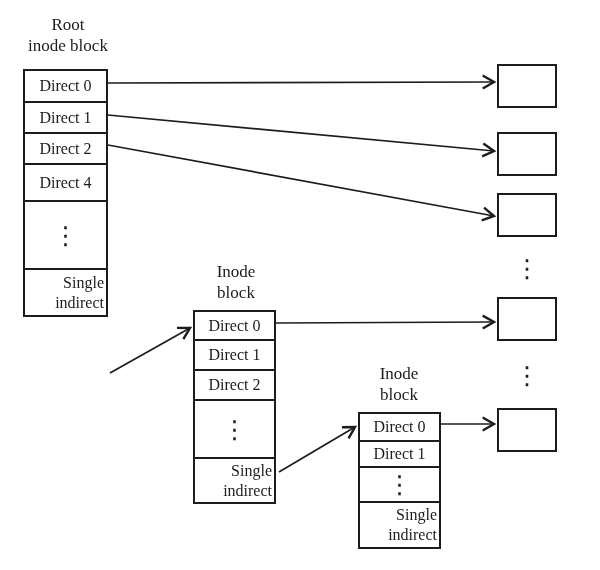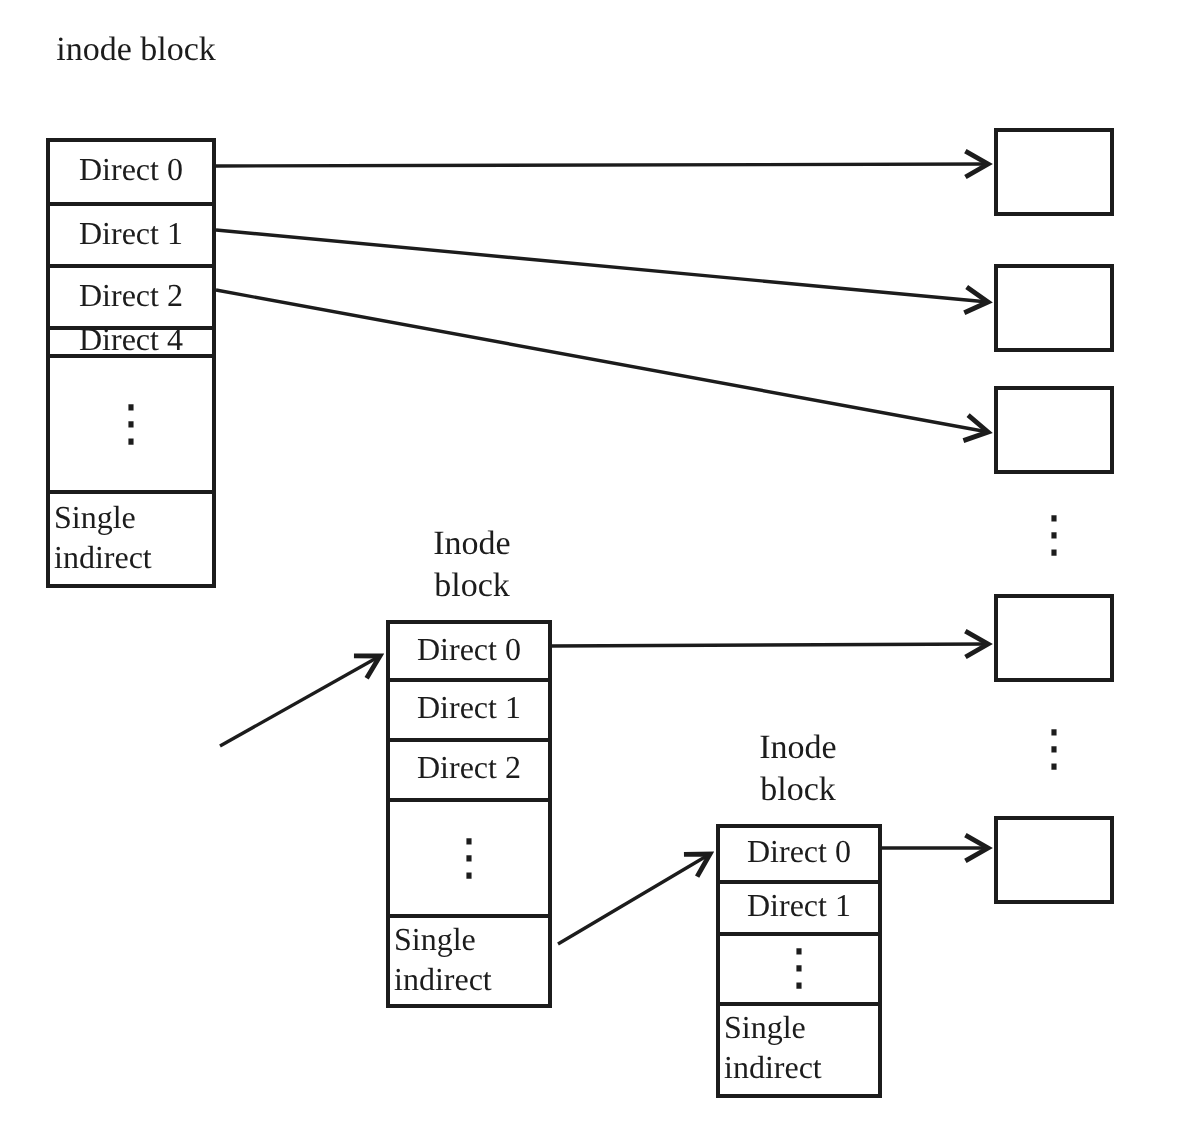--- a/index.html
+++ b/index.html
@@ -32,21 +32,21 @@
     position:absolute;
     border:2px solid var(--line);
     background:var(--bg);
     display:flex;
     flex-direction:column;
   }
   .row{
     display:flex;
     align-items:center;
     justify-content:center;
-    text-align:left;
+    text-align:right;
     font-size:16px;
     line-height:1.22;
     border-top:2px solid var(--line);
     padding:4px 2px;
   }
   .row:first-child{border-top:none;}
   .ellipsis-cell{
     font-size:25px;
     line-height:1;
   }
@@ -63,21 +63,21 @@
     line-height:1;
     color:var(--text);
   }
 
   
   .root-block{left:23px;top:69px;width:85px;}
   .root-block .r0{height:30px;}
   .root-block .r1{height:31px;}
   .root-block .r2{height:31px;}
   .root-block .r3{height:31px;}
-  .root-block .r4{height:14px;}
+  .root-block .r4{height:37px;}
   .root-block .r5{height:30px;}
   .root-block .r6{height:68px;}
   .root-block .r7{height:29px;}
   .root-block .r8{height:47px;}
 
   
   .mid-block{left:193px;top:310px;width:83px;}
   .mid-block .r0{height:27px;}
   .mid-block .r1{height:30px;}
   .mid-block .r2{height:30px;}
@@ -118,20 +118,21 @@
       <line x1="108" y1="115" x2="494" y2="151" marker-end="url(#arrow)"></line>
       <line x1="108" y1="145" x2="494" y2="216" marker-end="url(#arrow)"></line>
       <line x1="110" y1="373" x2="190" y2="328" marker-end="url(#arrow)"></line>
       <line x1="275" y1="323" x2="494" y2="322" marker-end="url(#arrow)"></line>
       <line x1="279" y1="472" x2="355" y2="427" marker-end="url(#arrow)"></line>
       <line x1="440" y1="424" x2="494" y2="424" marker-end="url(#arrow)"></line>
     </g>
   </svg>
 
   <div class="title root-title">
+    <div>Root</div>
     <div>inode block</div>
   </div>
 
 
   <div class="title mid-title">
     <div>Inode</div>
     <div>block</div>
   </div>
 
   <div class="title bot-title">

